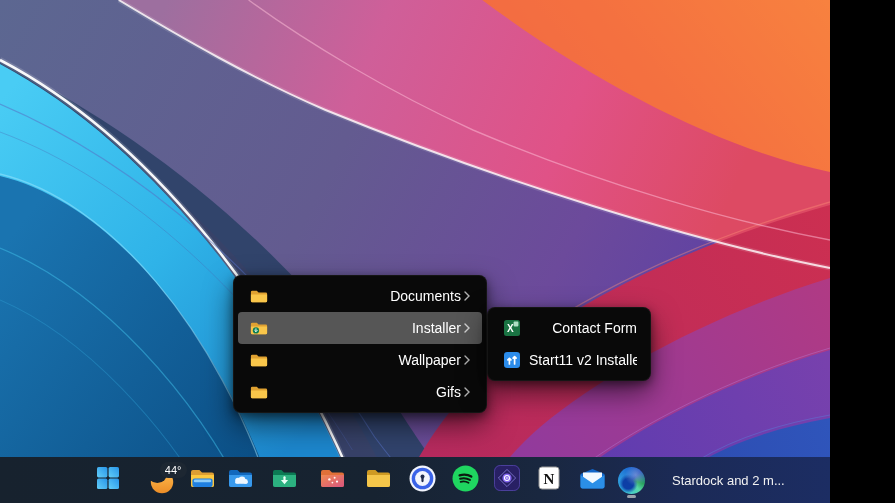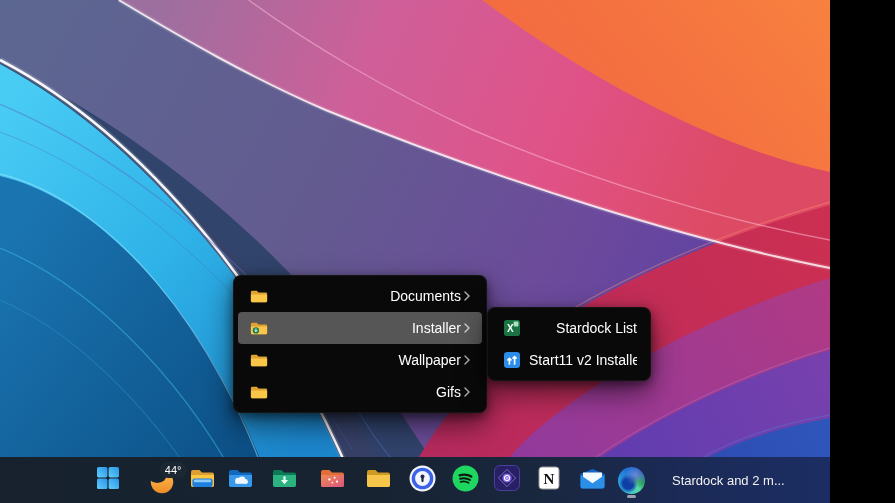--- a/index.html
+++ b/index.html
@@ -200,21 +200,21 @@
   <div class="flyout sub-flyout">
 
     <div class="menu-item">
       <span class="mi-icon">
         <svg width="16" height="16" viewBox="0 0 16 16">
             <rect width="16" height="16" rx="2.5" fill="#1a7343"></rect>
             <rect x="9.6" y="1.6" width="4.8" height="4.8" rx="0.8" fill="#aedfc4"></rect>
             <text x="6.4" y="12.2" font-size="10" font-weight="bold" fill="#fff" text-anchor="middle" font-family="Liberation Sans, sans-serif">X</text>
           </svg>
       </span>
-      <span class="mi-label">Stardock List</span>
+      <span class="mi-label">Contact Form</span>
     </div>
 
 
     <div class="menu-item">
       <span class="mi-icon">
         <svg width="16" height="16" viewBox="0 0 16 16">
             <rect width="16" height="16" rx="3.2" fill="#2b8ceb"></rect>
             <path d="M5.4 12 V6.4 M5.4 6.4 L3.9 7.9 M5.4 6.4 L6.9 7.9" stroke="#fff" stroke-width="1.7" fill="none" stroke-linecap="round" stroke-linejoin="round"></path>
             <path d="M10.6 12 V4.6 M10.6 4.6 L9.1 6.1 M10.6 4.6 L12.1 6.1" stroke="#fff" stroke-width="1.7" fill="none" stroke-linecap="round" stroke-linejoin="round"></path>
           </svg>

